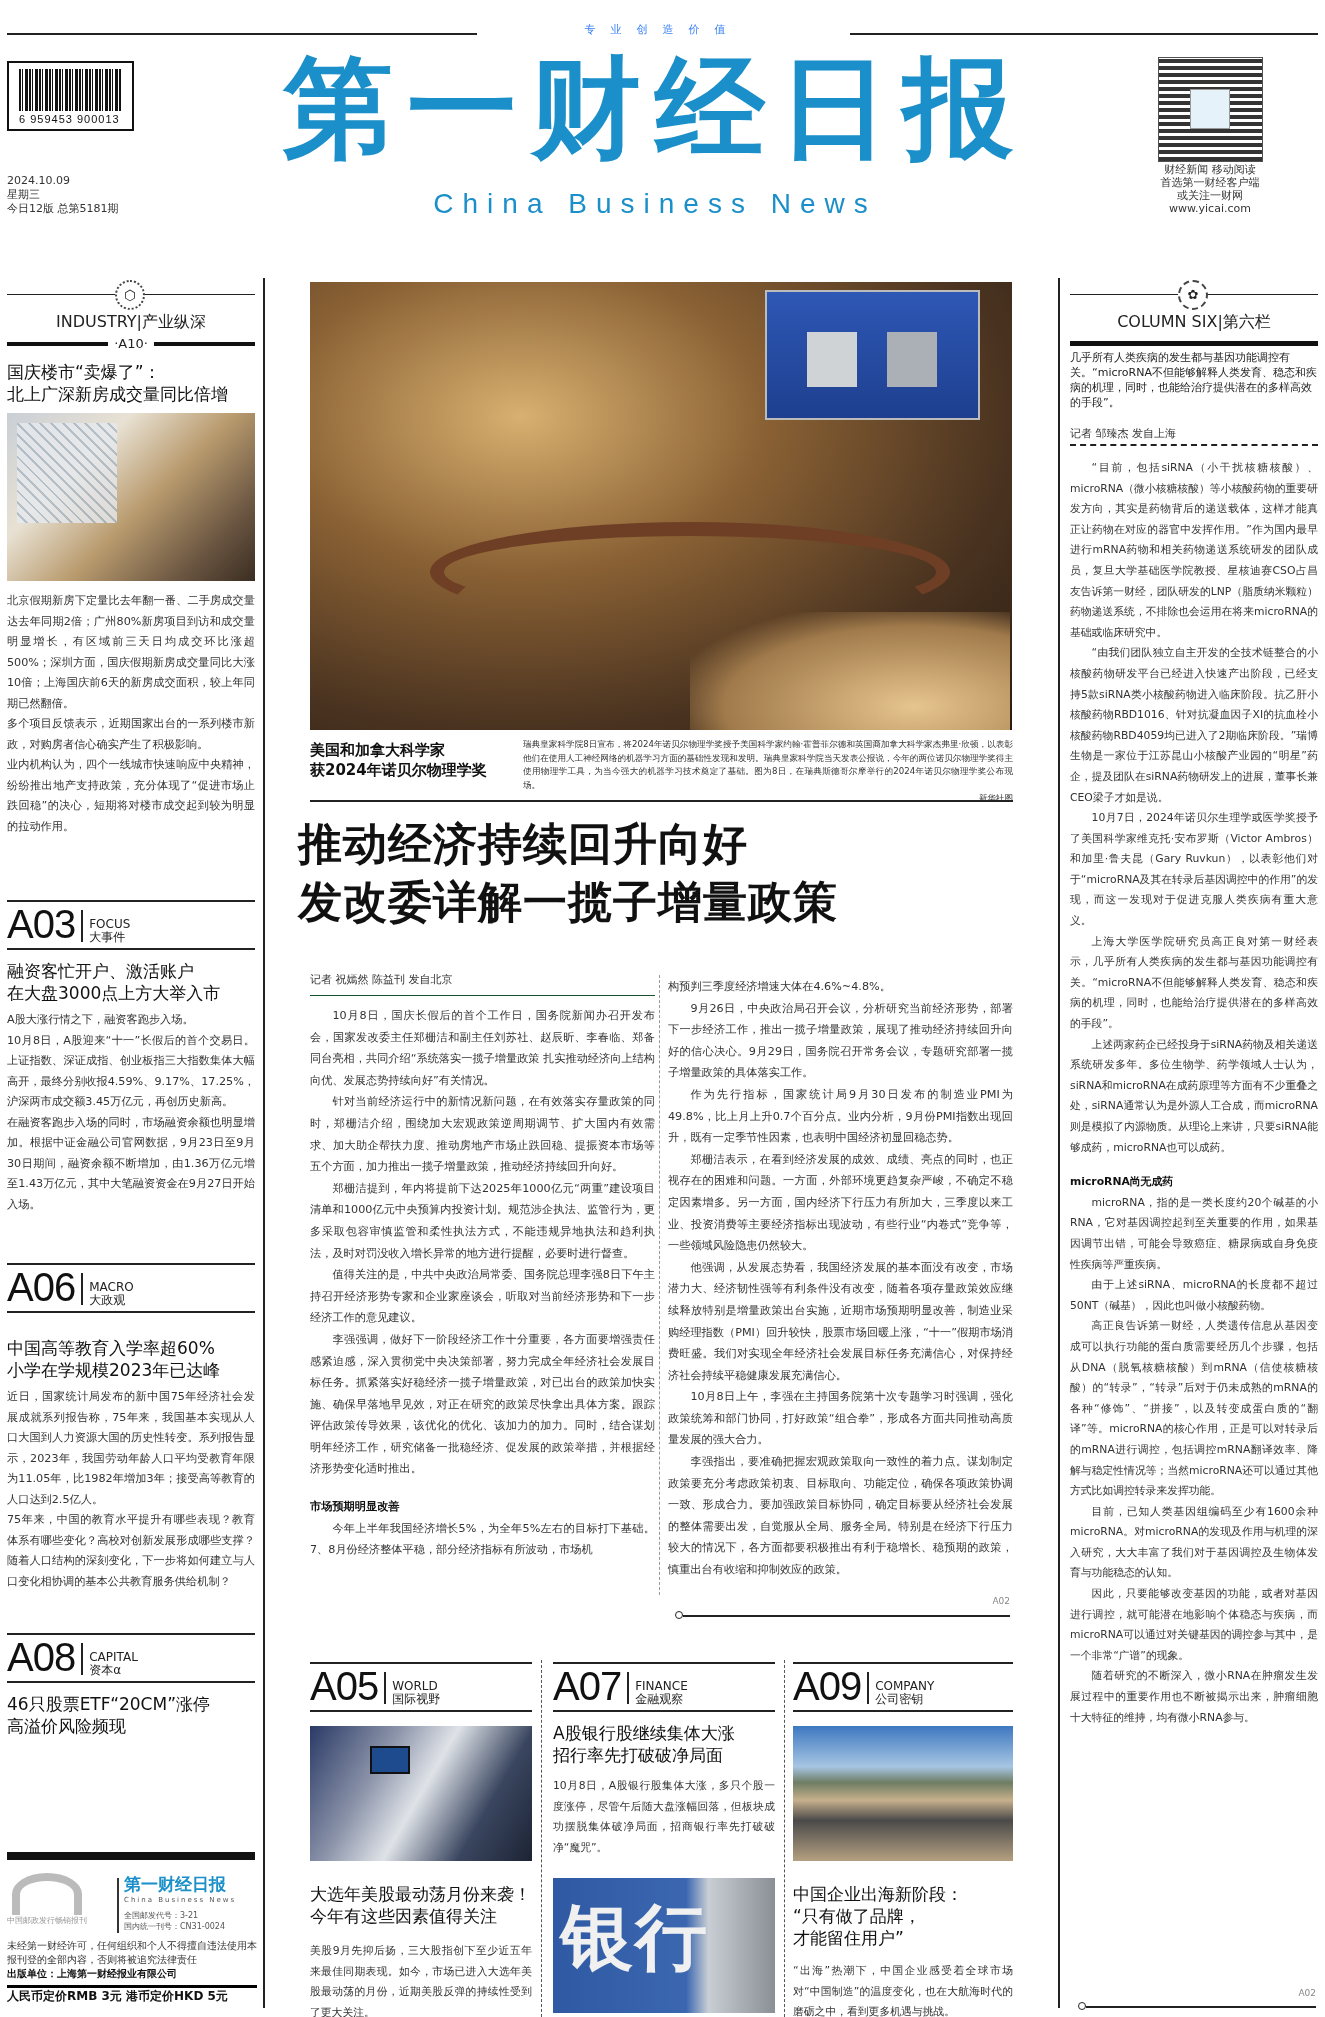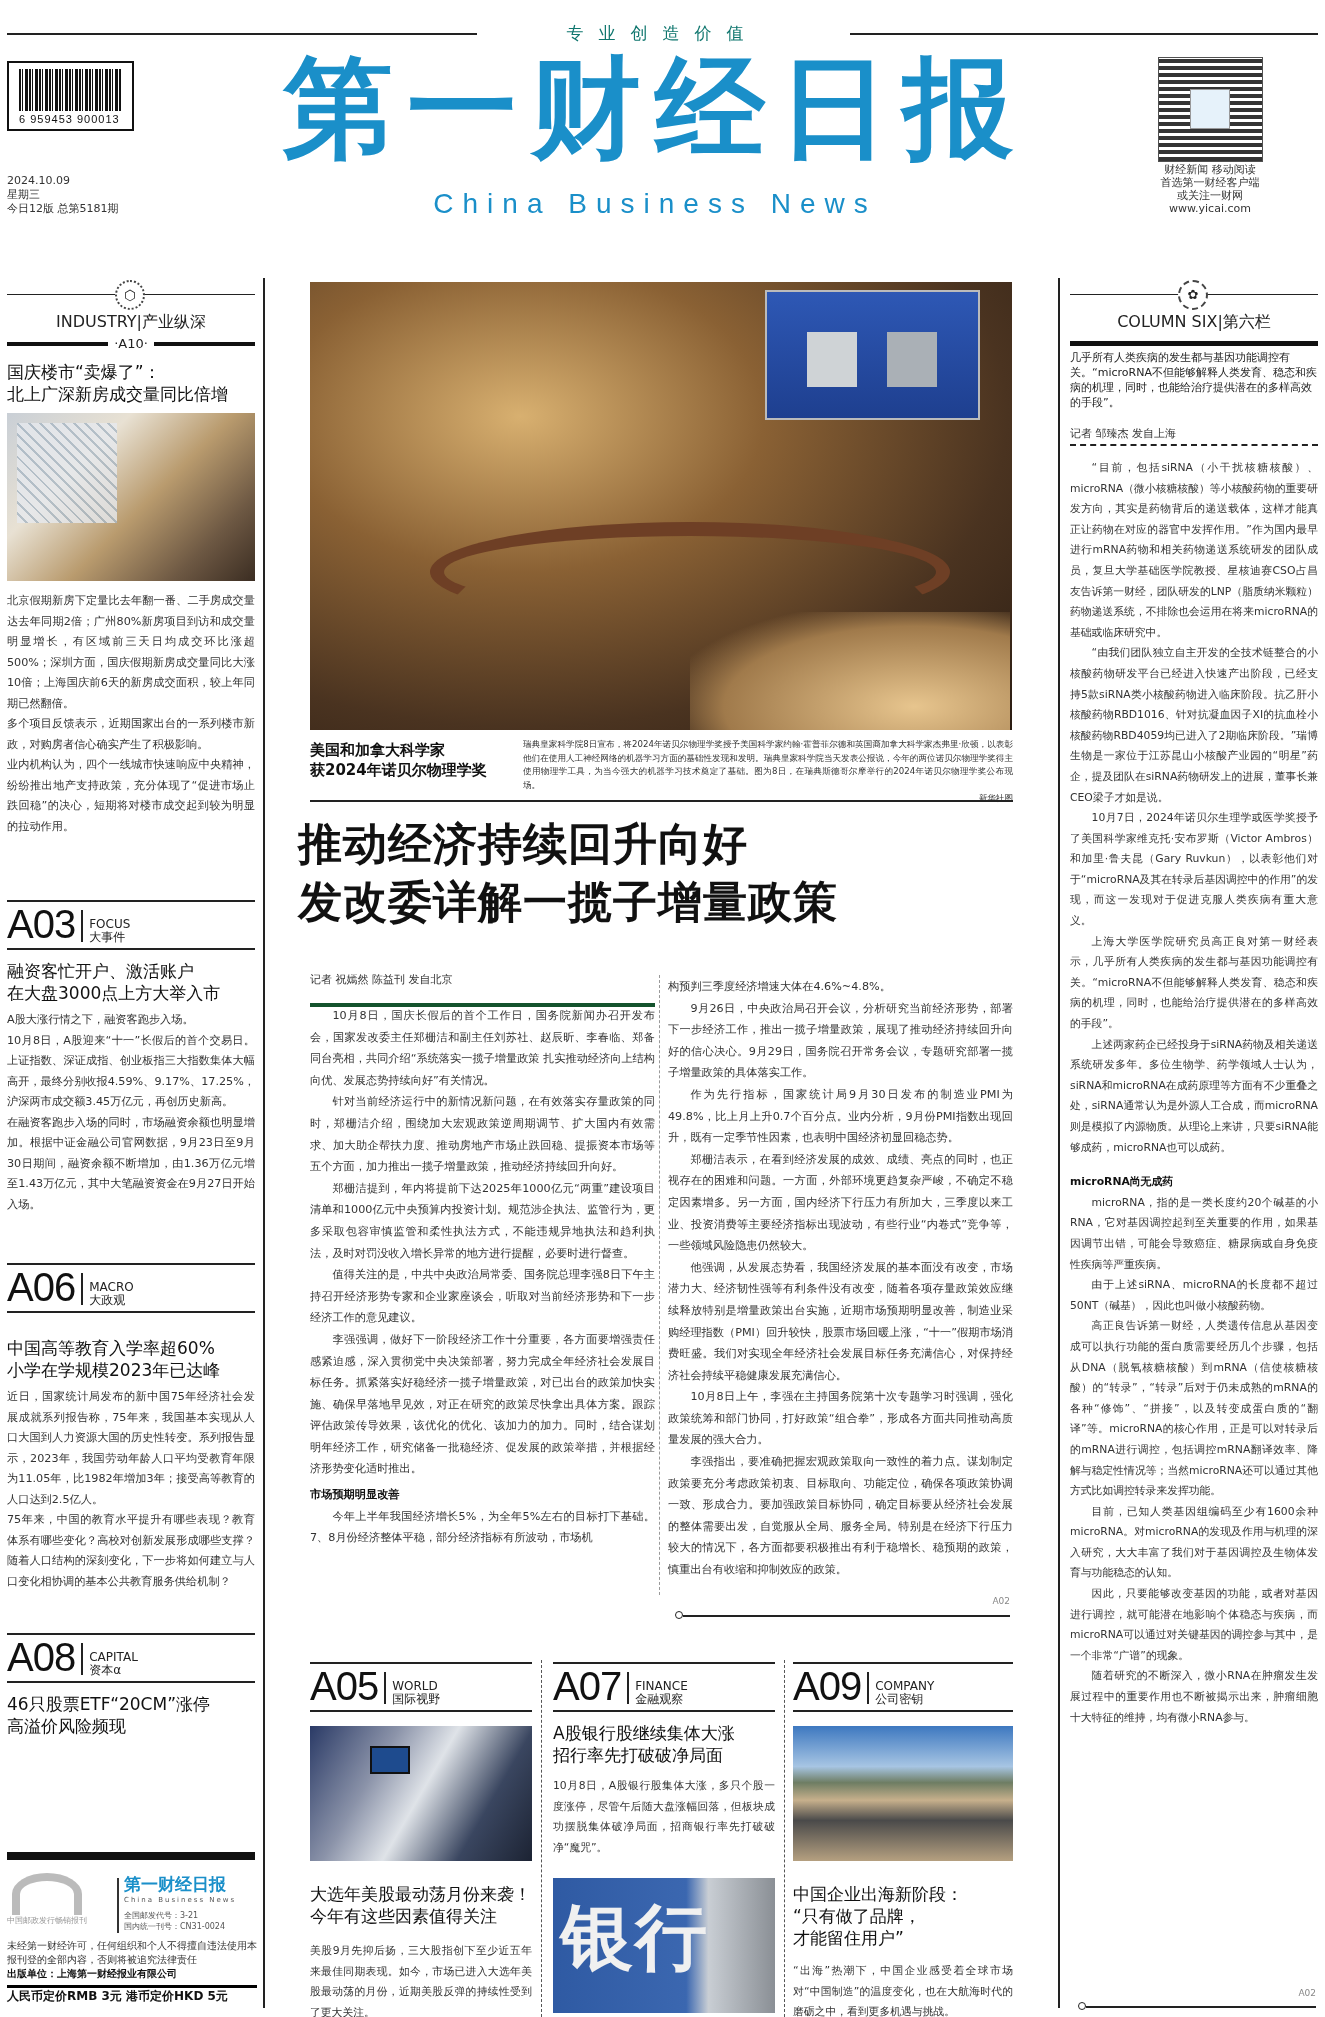--- a/index.html
+++ b/index.html
@@ -1,18 +1,18 @@
 <!DOCTYPE html>
 <html><head>
 <meta charset="utf-8">
 <style>
 *{box-sizing:border-box;margin:0;padding:0}
 body{width:1325px;height:2017px;background:#fff;color:#222;font-family:"DejaVu Sans","Liberation Sans",sans-serif;position:relative;overflow:hidden}
 .abs{position:absolute}
-.slogan{left:0;top:22px;width:1325px;text-align:center;font-size:17px;letter-spacing:15px;color:#0f766e}
+.slogan{left:0;top:22px;width:1325px;text-align:center;font-size:11px;letter-spacing:15px;color:#3b82f6}
 .sloganline{top:33px;height:2px;background:#222}
 .barcode{left:7px;top:61px;width:127px;height:70px;border:2px solid #111;padding:6px 10px 0 10px}
 .bars{height:42px;background:repeating-linear-gradient(90deg,#111 0 2px,#fff 2px 3px,#111 3px 4px,#fff 4px 6px,#111 6px 9px,#fff 9px 10px)}
 .barnum{font-size:11px;letter-spacing:1px;color:#111;margin-top:2px;font-family:"Liberation Sans",sans-serif}
 .dateinfo{left:7px;top:174px;font-size:11px;line-height:14px;color:#333}
 .masthead{left:245px;top:48px;width:820px;text-align:center;font-size:110px;font-weight:bold;color:#1a8fc9;letter-spacing:14px;font-family:"DejaVu Serif",serif;line-height:120px}
 .masthead-en{left:245px;top:188px;width:820px;text-align:center;font-size:28px;color:#1a8fc9;letter-spacing:9px;font-family:"Liberation Sans",sans-serif}
 .qr{left:1158px;top:57px;width:105px;height:105px;border:1px solid #333;background:
  repeating-linear-gradient(0deg,#111 0 4px,#fff 4px 7px),#fff;opacity:.85}
 .qrinner{left:1190px;top:89px;width:40px;height:40px;background:#e6f2fa;border:1px solid #999}
@@ -177,29 +177,29 @@
   <span>瑞典皇家科学院8日宣布，将2024年诺贝尔物理学奖授予美国科学家约翰·霍普菲尔德和英国裔加拿大科学家杰弗里·欣顿，以表彰他们在使用人工神经网络的机器学习方面的基础性发现和发明。瑞典皇家科学院当天发表公报说，今年的两位诺贝尔物理学奖得主使用物理学工具，为当今强大的机器学习技术奠定了基础。图为8日，在瑞典斯德哥尔摩举行的2024年诺贝尔物理学奖公布现场。</span>
   <div style="text-align:right">新华社图</div>
 </div>
 <div class="abs hr" style="left:310px;top:800px;width:703px;height:2px"></div>
 
 <div class="abs mainhead" style="left:298px;top:815px;width:710px">
   <div>推动经济持续回升向好</div>
   <div>发改委详解一揽子增量政策</div>
 </div>
 
-<div class="abs" style="left:310px;top:972px;width:345px;font-size:11px;color:#333;padding-bottom:16px;border-bottom:4px solid #14532d">记者 祝嫣然 陈益刊 发自北京</div>
+<div class="abs" style="left:310px;top:972px;width:345px;font-size:11px;color:#333;padding-bottom:8px;border-bottom:1px solid #14532d">记者 祝嫣然 陈益刊 发自北京</div>
 
 <div class="abs bodyc" style="left:310px;top:1005px;width:345px">
   <p class="ind">10月8日，国庆长假后的首个工作日，国务院新闻办召开发布会，国家发改委主任郑栅洁和副主任刘苏社、赵辰昕、李春临、郑备同台亮相，共同介绍“系统落实一揽子增量政策 扎实推动经济向上结构向优、发展态势持续向好”有关情况。</p>
   <p class="ind">针对当前经济运行中的新情况新问题，在有效落实存量政策的同时，郑栅洁介绍，围绕加大宏观政策逆周期调节、扩大国内有效需求、加大助企帮扶力度、推动房地产市场止跌回稳、提振资本市场等五个方面，加力推出一揽子增量政策，推动经济持续回升向好。</p>
   <p class="ind">郑栅洁提到，年内将提前下达2025年1000亿元“两重”建设项目清单和1000亿元中央预算内投资计划。规范涉企执法、监管行为，更多采取包容审慎监管和柔性执法方式，不能违规异地执法和趋利执法，及时对罚没收入增长异常的地方进行提醒，必要时进行督查。</p>
   <p class="ind">值得关注的是，中共中央政治局常委、国务院总理李强8日下午主持召开经济形势专家和企业家座谈会，听取对当前经济形势和下一步经济工作的意见建议。</p>
   <p class="ind">李强强调，做好下一阶段经济工作十分重要，各方面要增强责任感紧迫感，深入贯彻党中央决策部署，努力完成全年经济社会发展目标任务。抓紧落实好稳经济一揽子增量政策，对已出台的政策加快实施、确保早落地早见效，对正在研究的政策尽快拿出具体方案。跟踪评估政策传导效果，该优化的优化、该加力的加力。同时，结合谋划明年经济工作，研究储备一批稳经济、促发展的政策举措，并根据经济形势变化适时推出。</p>
-  <p style="font-weight:bold;color:#111;margin-top:4px">市场预期明显改善</p>
+  <p style="font-weight:bold;color:#111;margin-top:16px">市场预期明显改善</p>
   <p class="ind">今年上半年我国经济增长5%，为全年5%左右的目标打下基础。7、8月份经济整体平稳，部分经济指标有所波动，市场机</p>
 </div>
 <div class="abs" style="left:659px;top:975px;width:1px;height:620px;border-left:1px dashed #999"></div>
 <div class="abs bodyc" style="left:668px;top:976px;width:345px">
   <p>构预判三季度经济增速大体在4.6%~4.8%。</p>
   <p class="ind">9月26日，中央政治局召开会议，分析研究当前经济形势，部署下一步经济工作，推出一揽子增量政策，展现了推动经济持续回升向好的信心决心。9月29日，国务院召开常务会议，专题研究部署一揽子增量政策的具体落实工作。</p>
   <p class="ind">作为先行指标，国家统计局9月30日发布的制造业PMI为49.8%，比上月上升0.7个百分点。业内分析，9月份PMI指数出现回升，既有一定季节性因素，也表明中国经济初显回稳态势。</p>
   <p class="ind">郑栅洁表示，在看到经济发展的成效、成绩、亮点的同时，也正视存在的困难和问题。一方面，外部环境更趋复杂严峻，不确定不稳定因素增多。另一方面，国内经济下行压力有所加大，三季度以来工业、投资消费等主要经济指标出现波动，有些行业“内卷式”竞争等，一些领域风险隐患仍然较大。</p>
   <p class="ind">他强调，从发展态势看，我国经济发展的基本面没有改变，市场潜力大、经济韧性强等有利条件没有改变，随着各项存量政策效应继续释放特别是增量政策出台实施，近期市场预期明显改善，制造业采购经理指数（PMI）回升较快，股票市场回暖上涨，“十一”假期市场消费旺盛。我们对实现全年经济社会发展目标任务充满信心，对保持经济社会持续平稳健康发展充满信心。</p>
   <p class="ind">10月8日上午，李强在主持国务院第十次专题学习时强调，强化政策统筹和部门协同，打好政策“组合拳”，形成各方面共同推动高质量发展的强大合力。</p>

